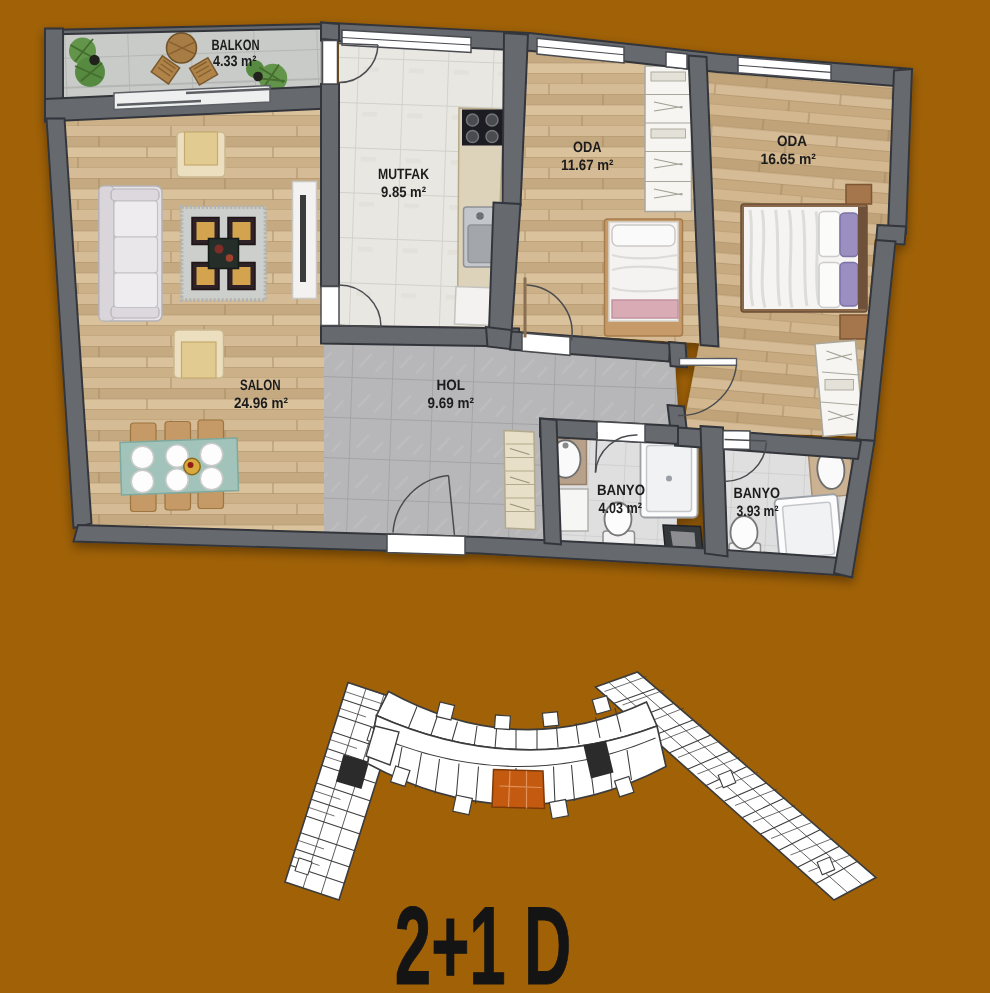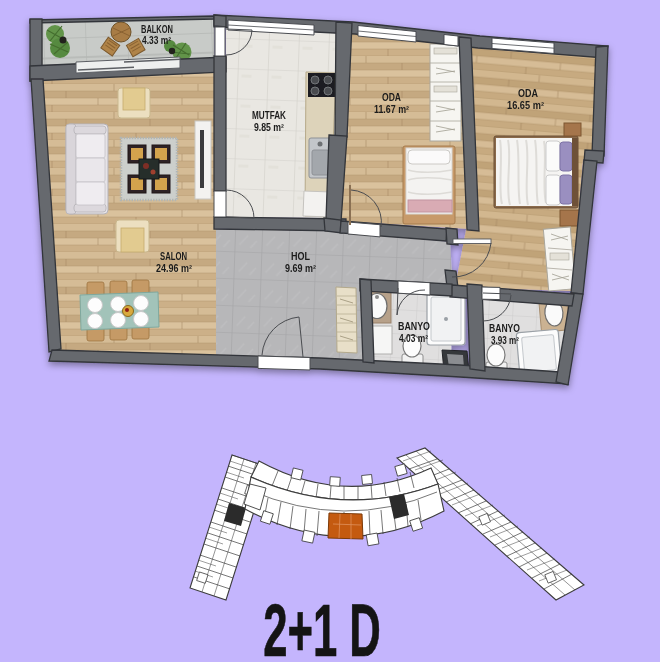--- a/index.html
+++ b/index.html
@@ -1,16 +1,16 @@
 <!DOCTYPE html>
 <html><head>
 <meta charset="utf-8">
 <style>
 html,body{margin:0;padding:0;background:#ffffff;}
-#stage{position:relative;width:660px;height:662px;background:#c4b5fd;overflow:hidden;
+#stage{position:relative;width:660px;height:662px;background:#a16207;overflow:hidden;
 font-family:"Liberation Sans", sans-serif;}
 svg{position:absolute;top:0;left:0;}
 text{font-family:"Liberation Sans", sans-serif;}
 .lbl{font-weight:bold;fill:#1b1b1b;}
 </style>
 </head>
 <body>
 <div id="stage">
 <svg width="660" height="662" viewBox="0 0 660 662">
 <defs>

